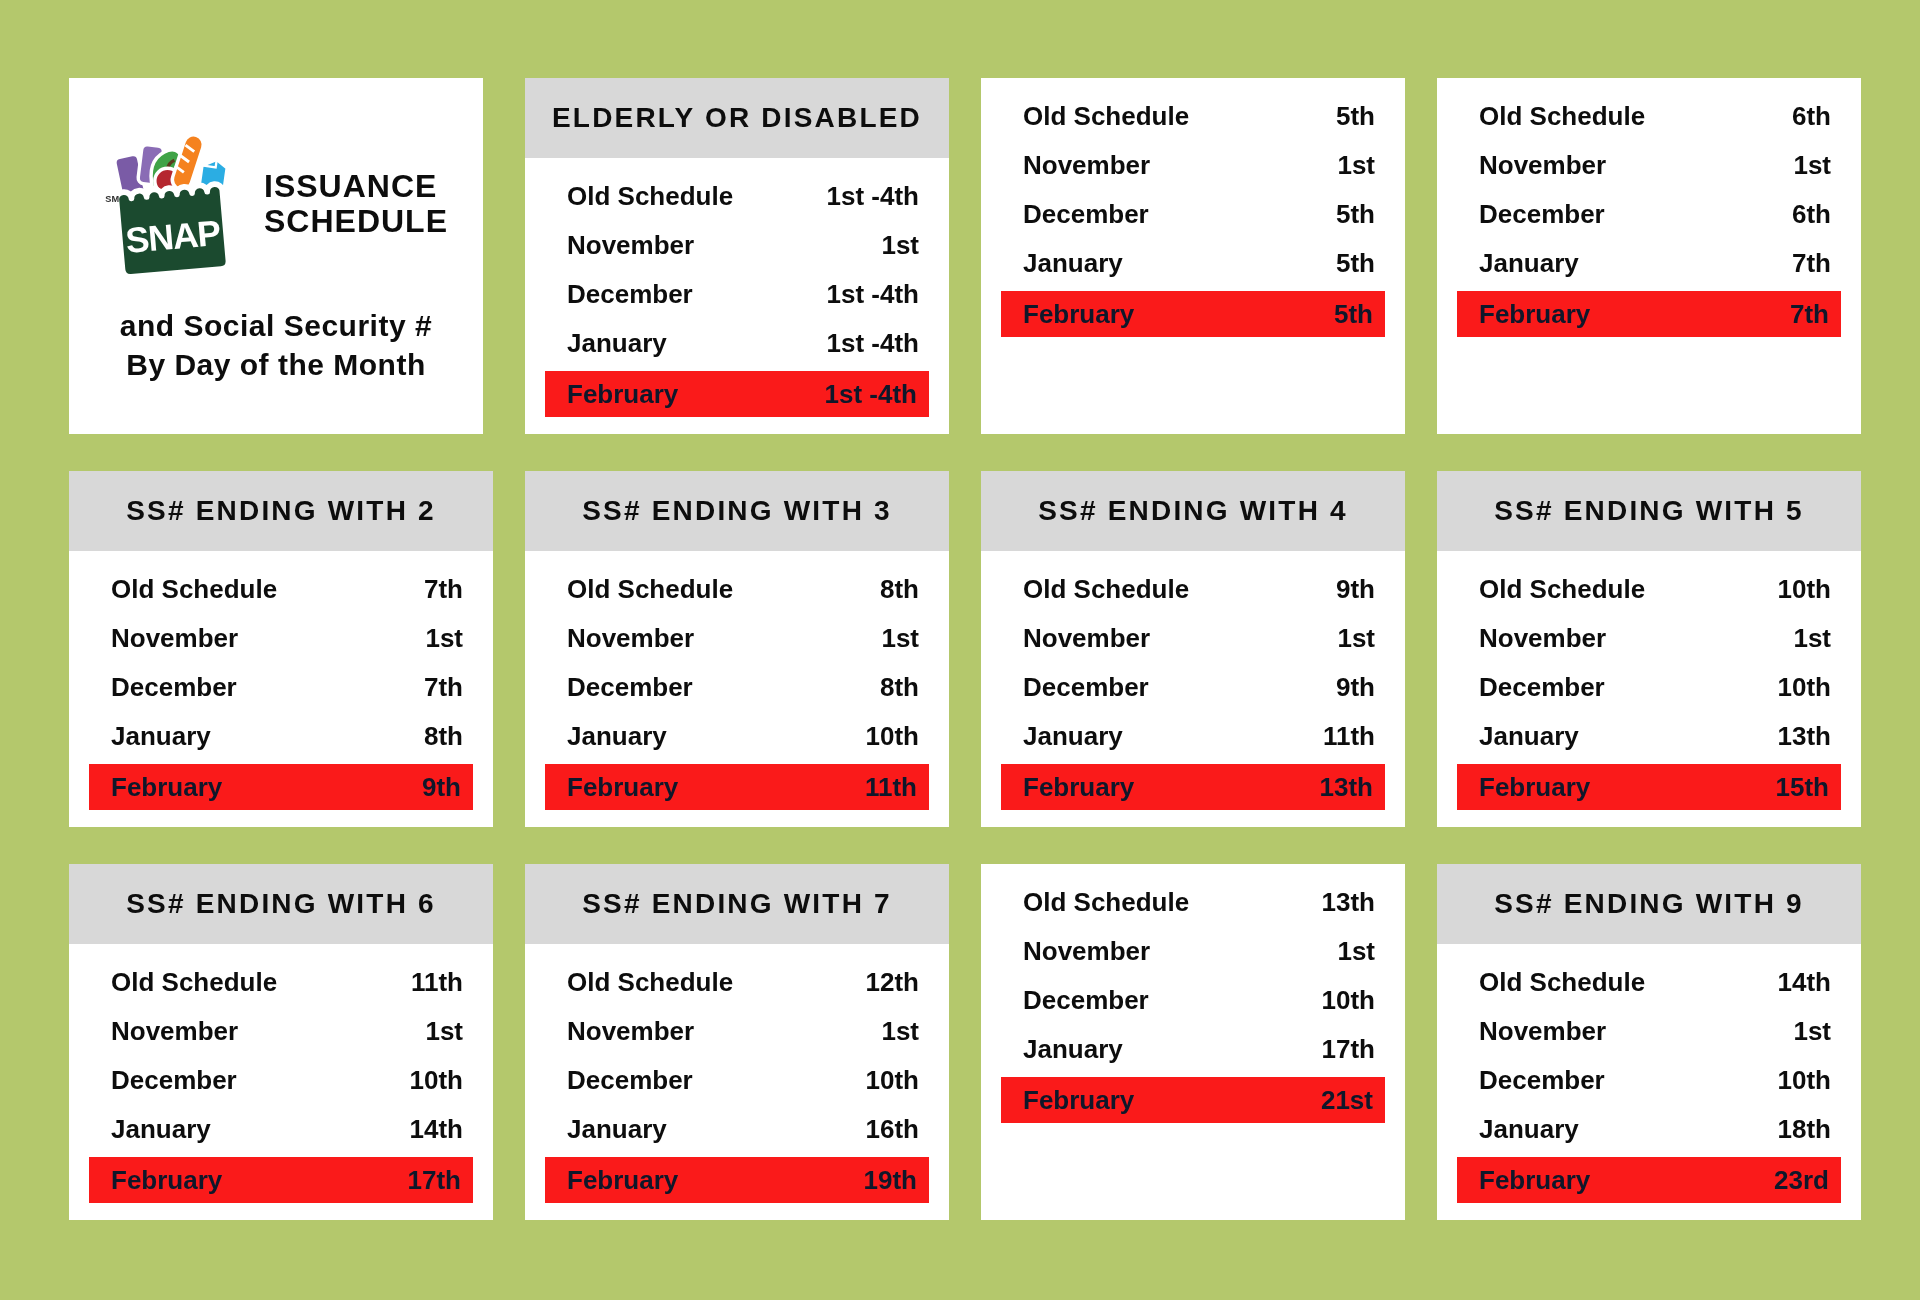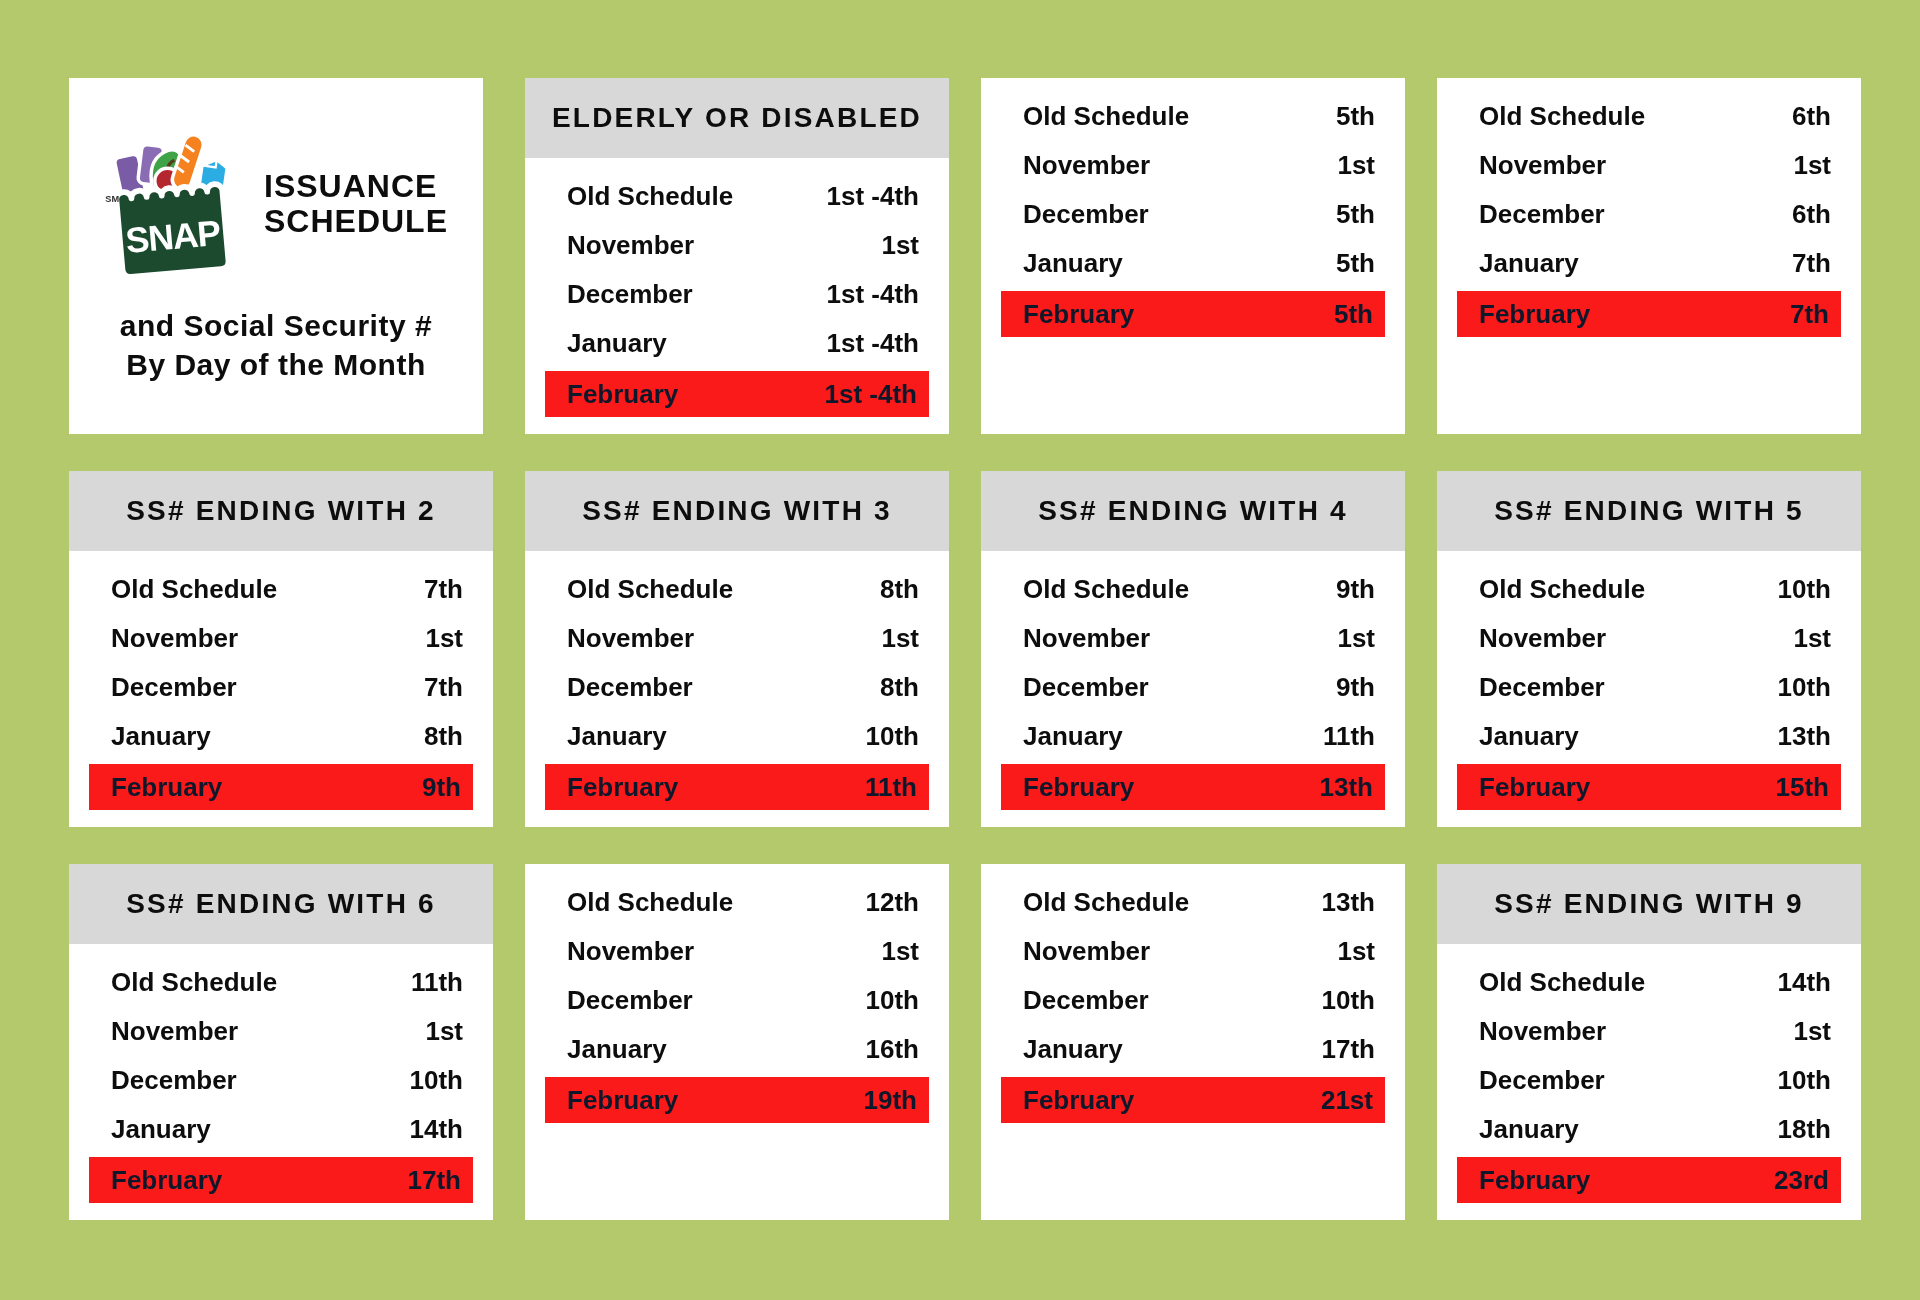--- a/index.html
+++ b/index.html
@@ -325,20 +325,21 @@
           <span class="lab">January</span>
           <span class="val">14th</span>
         </div>
         <div class="row highlight">
           <span class="lab">February</span>
           <span class="val">17th</span>
         </div>
       </div>
     </section>
     <section class="card">
+      <header class="card-header">SS# ENDING WITH 7</header>
       <div class="card-body">
         <div class="row">
           <span class="lab">Old Schedule</span>
           <span class="val">12th</span>
         </div>
         <div class="row">
           <span class="lab">November</span>
           <span class="val">1st</span>
         </div>
         <div class="row">

